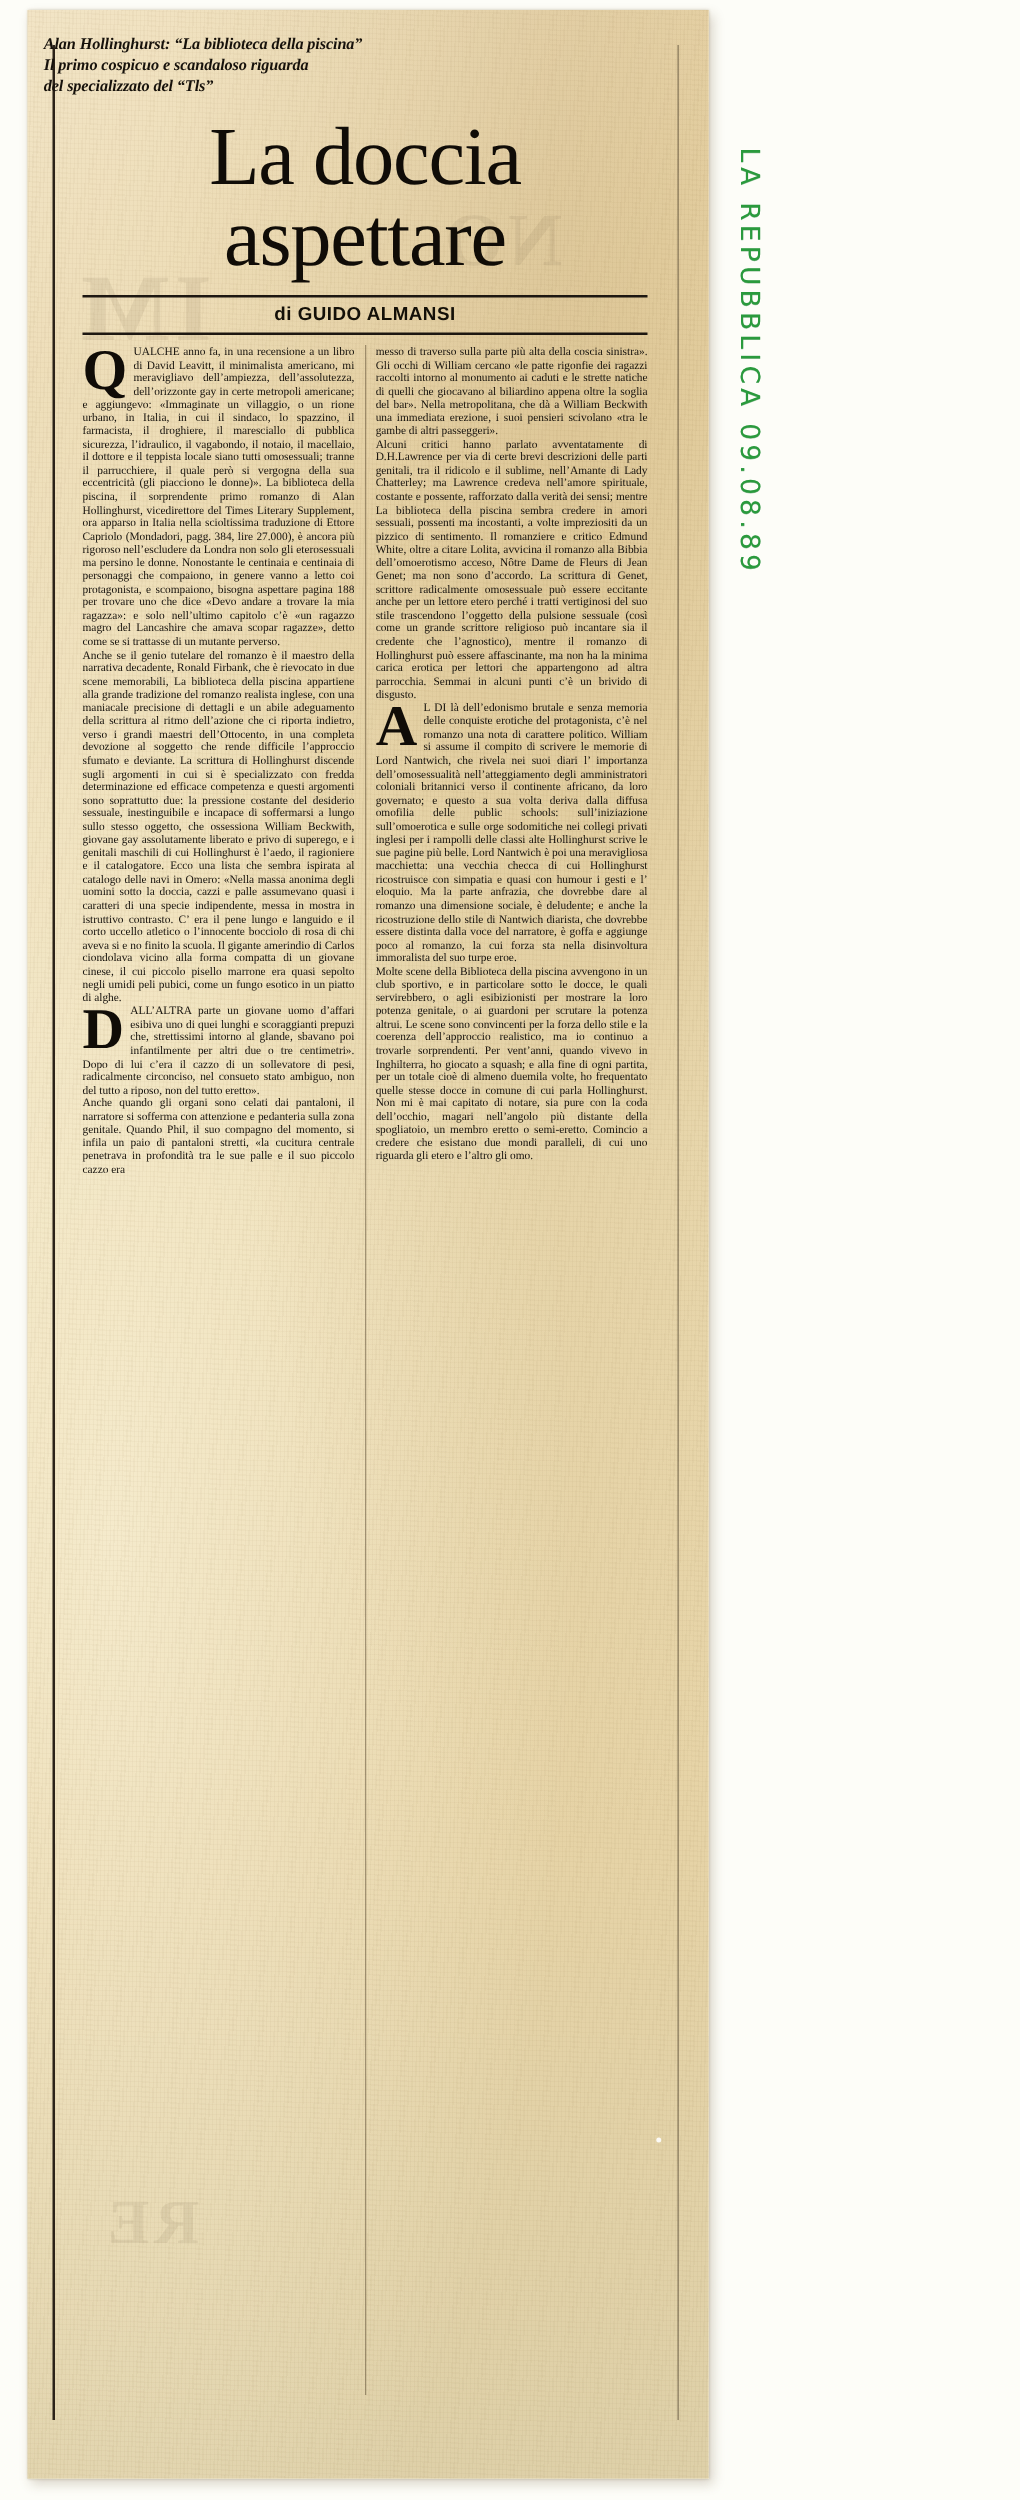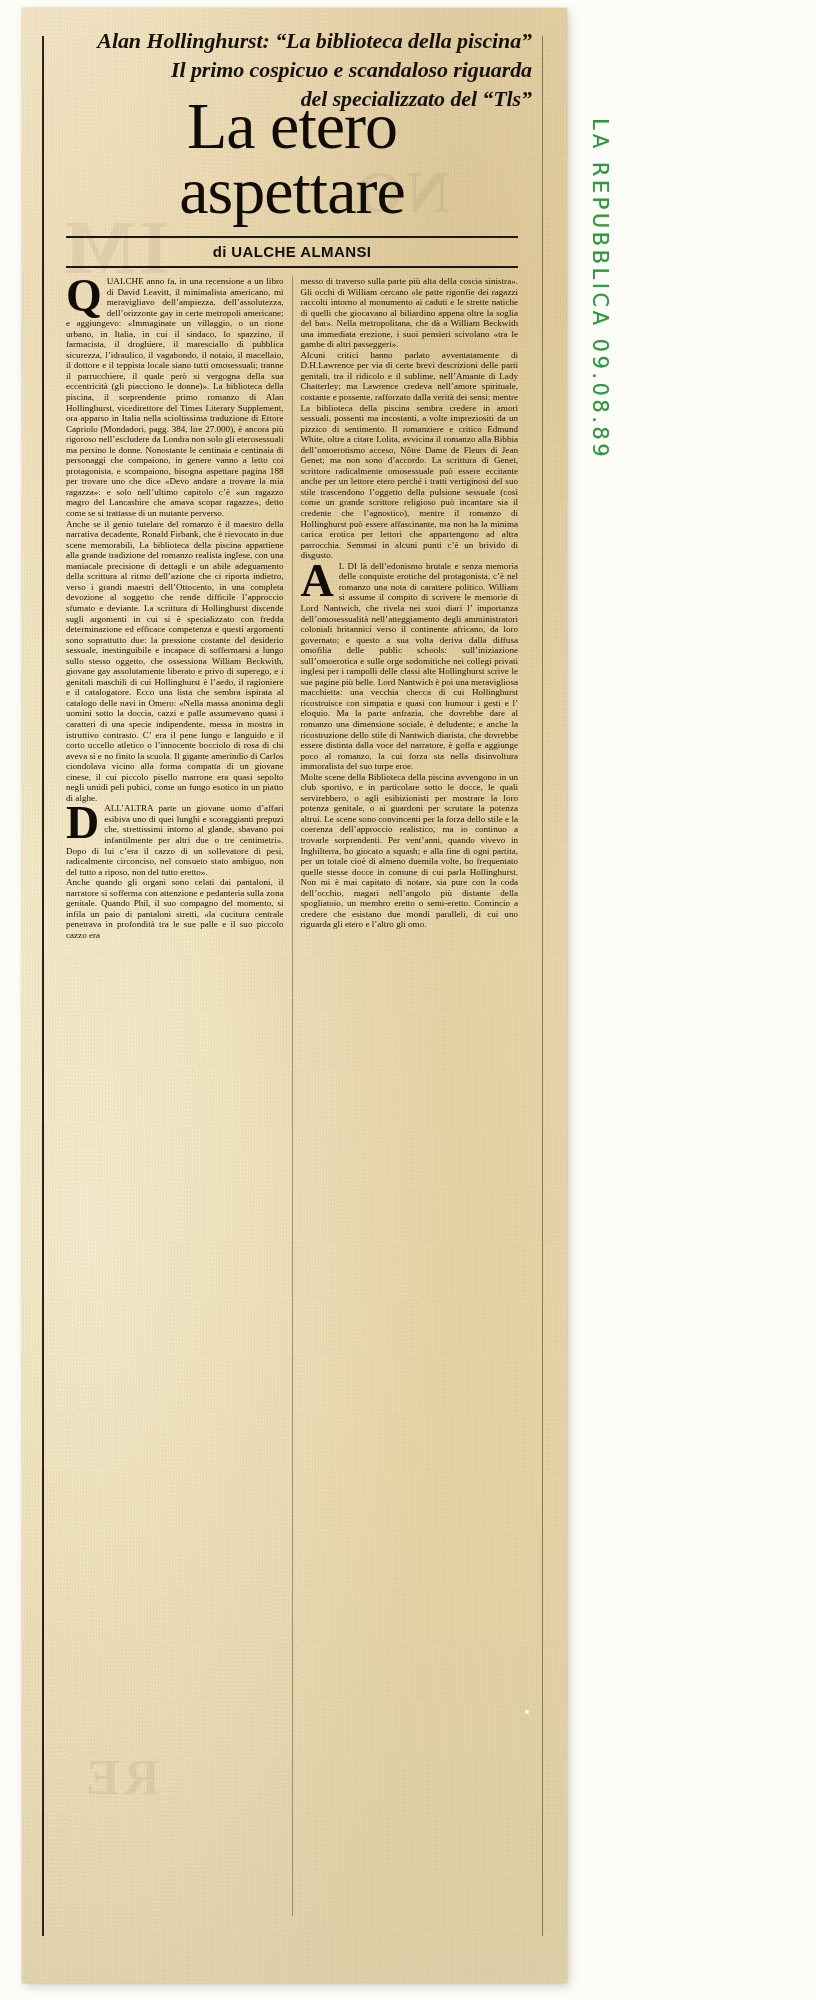--- a/index.html
+++ b/index.html
@@ -42,25 +42,25 @@
   .ghost.g2{left:330px;top:150px;font-size:60px;}
   .ghost.g3{left:60px;top:1740px;font-size:50px;}
 
   
   .vrule{position:absolute;width:2px;background:#2b2218;}
   .vrule.left{left:20px;top:28px;height:1900px;}
   .vrule.right{left:520px;top:28px;height:1900px;width:1px;background:rgba(60,48,30,.55);}
 
   
   .kicker{
-    position:absolute;left:30px;top:18px;width:480px;
-    text-align:right;
+    position:absolute;left:13px;top:18px;width:480px;
+    text-align:left;
     font-family:"Liberation Serif",serif;
     font-weight:700;font-style:italic;
-    font-size:22px;line-height:1.32;
+    font-size:13px;line-height:1.32;
     color:#16110b;
     letter-spacing:-.1px;
   }
   .headline{
     position:absolute;left:30px;top:86px;width:480px;
     text-align:center;
     font-family:"Liberation Serif",serif;
     font-weight:400;
     font-size:66px;line-height:.98;
     color:#100c07;
@@ -136,26 +136,26 @@
   <div class="vrule left"></div>
   <div class="vrule right"></div>
 
   <div class="kicker">
     <div>Alan Hollinghurst: “La biblioteca della piscina”</div>
     <div>Il primo cospicuo e scandaloso riguarda</div>
     <div>del specializzato del “Tls”</div>
   </div>
 
   <div class="headline">
-    <span>La etero</span>
+    <span>La doccia</span>
     <span>aspettare</span>
   </div>
 
   <div class="rule-top"></div>
-  <div class="byline">di UALCHE ALMANSI</div>
+  <div class="byline">di GUIDO ALMANSI</div>
   <div class="rule-bot"></div>
 
   <div id="cols">
 
     <div class="col">
       <p><span class="dropcap">Q</span><span>UALCHE anno fa, in una recensione a un libro di David Leavitt, il minimalista americano, mi meravigliavo dell’ampiezza, dell’assolutezza, dell’orizzonte gay in certe metropoli americane; e aggiungevo: «Immaginate un villaggio, o un rione urbano, in Italia, in cui il sindaco, lo spazzino, il farmacista, il droghiere, il maresciallo di pubblica sicurezza, l’idraulico, il vagabondo, il notaio, il macellaio, il dottore e il teppista locale siano tutti omosessuali; tranne il parrucchiere, il quale però si vergogna della sua eccentricità (gli piacciono le donne)». La biblioteca della piscina, il sorprendente primo romanzo di Alan Hollinghurst, vicedirettore del Times Literary Supplement, ora apparso in Italia nella scioltissima traduzione di Ettore Capriolo (Mondadori, pagg. 384, lire 27.000), è ancora più rigoroso nell’escludere da Londra non solo gli eterosessuali ma persino le donne. Nonostante le centinaia e centinaia di personaggi che compaiono, in genere vanno a letto coi protagonista, e scompaiono, bisogna aspettare pagina 188 per trovare uno che dice «Devo andare a trovare la mia ragazza»: e solo nell’ultimo capitolo c’è «un ragazzo magro del Lancashire che amava scopar ragazze», detto come se si trattasse di un mutante perverso.</span></p>
       <p>Anche se il genio tutelare del romanzo è il maestro della narrativa decadente, Ronald Firbank, che è rievocato in due scene memorabili, La biblioteca della piscina appartiene alla grande tradizione del romanzo realista inglese, con una maniacale precisione di dettagli e un abile adeguamento della scrittura al ritmo dell’azione che ci riporta indietro, verso i grandi maestri dell’Ottocento, in una completa devozione al soggetto che rende difficile l’approccio sfumato e deviante. La scrittura di Hollinghurst discende sugli argomenti in cui si è specializzato con fredda determinazione ed efficace competenza e questi argomenti sono soprattutto due: la pressione costante del desiderio sessuale, inestinguibile e incapace di soffermarsi a lungo sullo stesso oggetto, che ossessiona William Beckwith, giovane gay assolutamente liberato e privo di superego, e i genitali maschili di cui Hollinghurst è l’aedo, il ragioniere e il catalogatore. Ecco una lista che sembra ispirata al catalogo delle navi in Omero: «Nella massa anonima degli uomini sotto la doccia, cazzi e palle assumevano quasi i caratteri di una specie indipendente, messa in mostra in istruttivo contrasto. C’ era il pene lungo e languido e il corto uccello atletico o l’innocente bocciolo di rosa di chi aveva si e no finito la scuola. Il gigante amerindio di Carlos ciondolava vicino alla forma compatta di un giovane cinese, il cui piccolo pisello marrone era quasi sepolto negli umidi peli pubici, come un fungo esotico in un piatto di alghe.</p>
       <p><span class="dropcap">D</span><span>ALL’ALTRA parte un giovane uomo d’affari esibiva uno di quei lunghi e scoraggianti prepuzi che, strettissimi intorno al glande, sbavano poi infantilmente per altri due o tre centimetri». Dopo di lui c’era il cazzo di un sollevatore di pesi, radicalmente circonciso, nel consueto stato ambiguo, non del tutto a riposo, non del tutto eretto».</span></p>
       <p>Anche quando gli organi sono celati dai pantaloni, il narratore si sofferma con attenzione e pedanteria sulla zona genitale. Quando Phil, il suo compagno del momento, si infila un paio di pantaloni stretti, «la cucitura centrale penetrava in profondità tra le sue palle e il suo piccolo cazzo era</p>
     </div>

